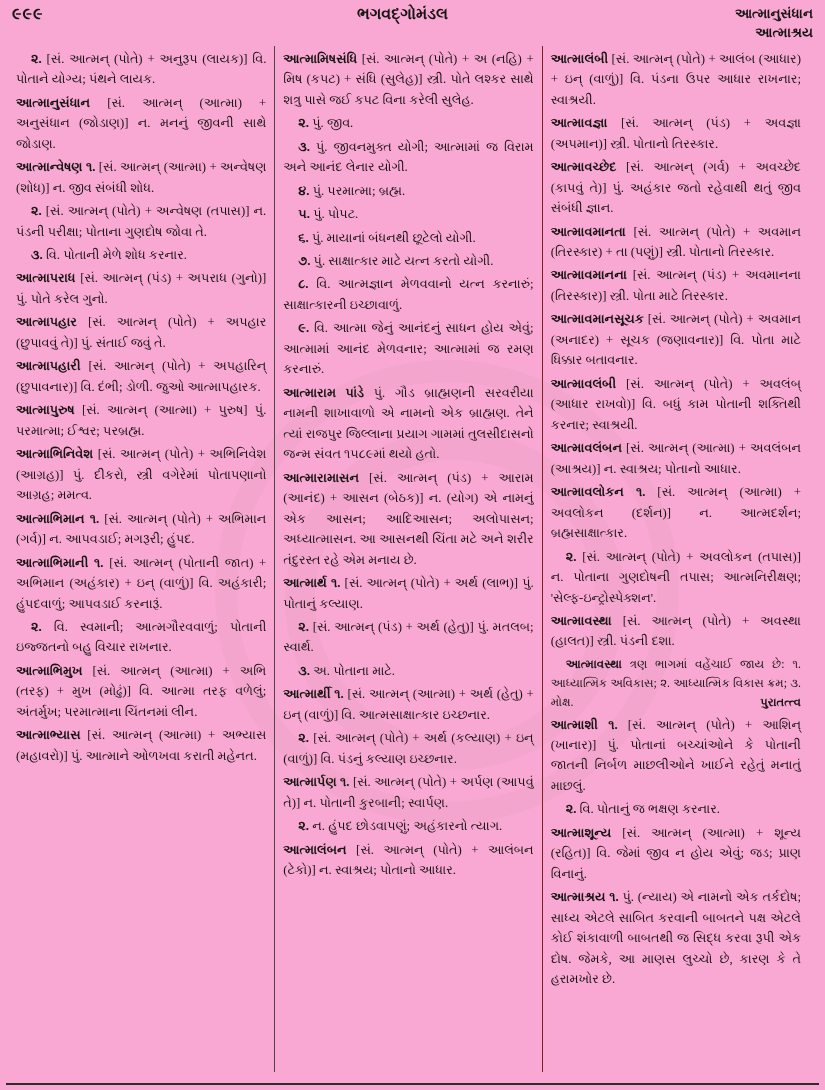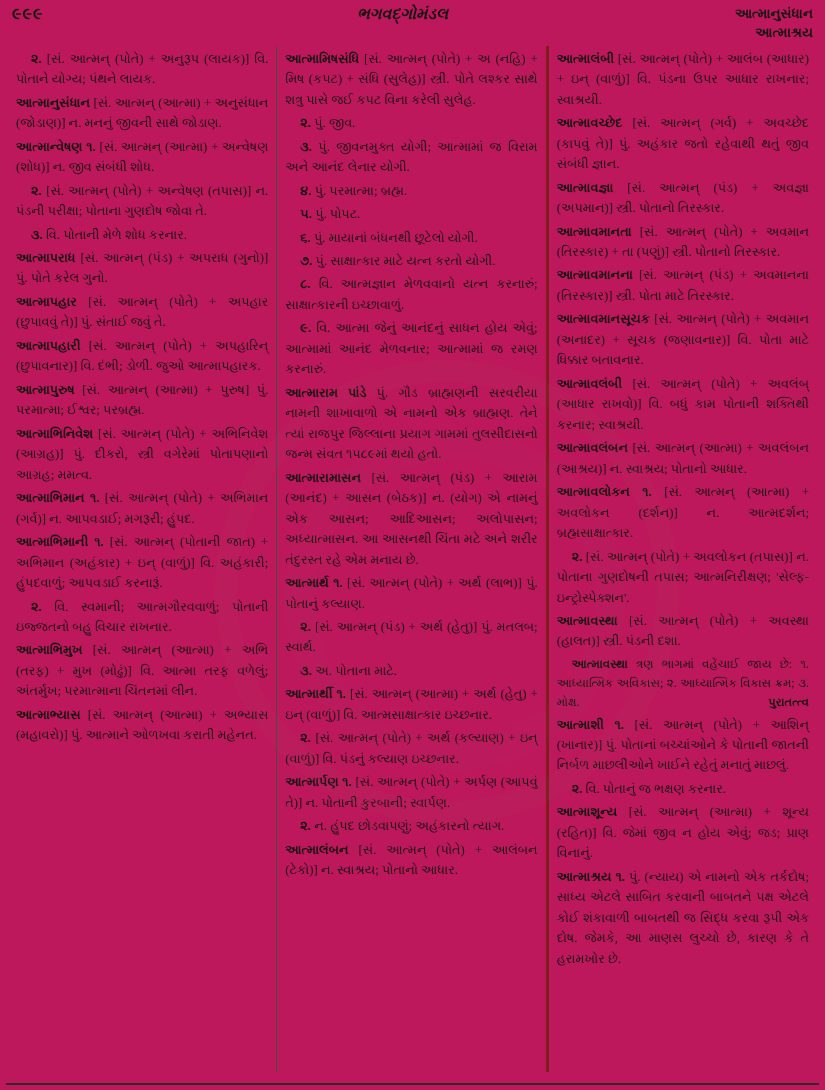--- a/index.html
+++ b/index.html
@@ -2,32 +2,32 @@
 <html><head>
 <meta charset="utf-8">
 <style>
   html,body{margin:0;padding:0;}
   body{
     width:825px;height:1090px;
     background:#fcfbf8;
     font-family:"Liberation Serif","DejaVu Serif",serif;
     color:#171511;
   }
-  .page{position:relative;width:825px;height:1090px;overflow:hidden;background:#be185d;}
+  .page{position:relative;width:825px;height:1090px;overflow:hidden;background:#f9a8d4;}
   .wm{position:absolute;border-radius:50%;pointer-events:none;}
   .wm1{left:215px;top:360px;width:420px;height:420px;border:22px solid rgba(140,125,95,0.055);}
   .wm2{left:285px;top:430px;width:280px;height:280px;border:30px solid rgba(140,125,95,0.045);}
   .header{display:flex;align-items:flex-start;padding:5px 12px 1px 12px;font-weight:bold;}
   .pageno{width:130px;font-size:16px;letter-spacing:1px;}
-  .title{flex:1;text-align:center;font-size:16px;font-style:italic;}
+  .title{flex:1;text-align:center;font-size:16px;}
   .corner{width:150px;text-align:right;font-size:13.5px;line-height:1.4;font-weight:bold;}
   .corner div{white-space:nowrap;}
-  .columns{display:flex;height:1026px;margin:2px 8px 0 8px;}
+  .columns{display:flex;height:1026px;margin:2px 16px 0 8px;}
   .col{flex:1;padding:0 8px;overflow:hidden;font-size:12.8px;line-height:1.6;text-align:justify;}
-  .col-mid{border-left:1px solid #4d483f;border-right:3px solid #7f1d1d;}
+  .col-mid{border-left:1px solid #4d483f;border-right:1px solid #7f1d1d;}
   .para{margin:3px 0;}
   .sense{text-indent:15px;}
   .hw{font-weight:bold;}
   .note{font-size:11.8px;text-indent:15px;}
   .src{float:right;font-weight:bold;font-size:11.5px;}
   .footrule{position:absolute;left:6px;right:6px;bottom:5px;border-top:2px solid #2e2a24;}
 </style>
 </head>
 <body>
 
@@ -78,22 +78,22 @@
         <p class="para sense"><b class="hw">૨.</b> [સં. આત્મન્ (પંડ) + અર્થ (હેતુ)] પું. મતલબ; સ્વાર્થ.</p>
         <p class="para sense"><b class="hw">૩.</b> અ. પોતાના માટે.</p>
         <p class="para"><b class="hw">આત્માર્થી ૧.</b> [સં. આત્મન્ (આત્મા) + અર્થ (હેતુ) + ઇન્ (વાળું)] વિ. આત્મસાક્ષાત્કાર ઇચ્છનાર.</p>
         <p class="para sense"><b class="hw">૨.</b> [સં. આત્મન્ (પોતે) + અર્થ (કલ્યાણ) + ઇન્ (વાળું)] વિ. પંડનું કલ્યાણ ઇચ્છનાર.</p>
         <p class="para"><b class="hw">આત્માર્પણ ૧.</b> [સં. આત્મન્ (પોતે) + અર્પણ (આપવું તે)] ન. પોતાની કુરબાની; સ્વાર્પણ.</p>
         <p class="para sense"><b class="hw">૨.</b> ન. હુંપદ છોડવાપણું; અહંકારનો ત્યાગ.</p>
         <p class="para"><b class="hw">આત્માલંબન</b> [સં. આત્મન્ (પોતે) + આલંબન (ટેકો)] ન. સ્વાશ્રય; પોતાનો આધાર.</p>
       </div>
     <div class="col">
         <p class="para"><b class="hw">આત્માલંબી</b> [સં. આત્મન્ (પોતે) + આલંબ (આધાર) + ઇન્ (વાળું)] વિ. પંડના ઉપર આધાર રાખનાર; સ્વાશ્રયી.</p>
+        <p class="para"><b class="hw">આત્માવજ્ઞા</b> [સં. આત્મન્ (પંડ) + અવજ્ઞા (અપમાન)] સ્ત્રી. પોતાનો તિરસ્કાર.</p>
         <p class="para"><b class="hw">આત્માવચ્છેદ</b> [સં. આત્મન્ (ગર્વ) + અવચ્છેદ (કાપવું તે)] પું. અહંકાર જતો રહેવાથી થતું જીવ સંબંધી જ્ઞાન.</p>
-        <p class="para"><b class="hw">આત્માવજ્ઞા</b> [સં. આત્મન્ (પંડ) + અવજ્ઞા (અપમાન)] સ્ત્રી. પોતાનો તિરસ્કાર.</p>
         <p class="para"><b class="hw">આત્માવમાનતા</b> [સં. આત્મન્ (પોતે) + અવમાન (તિરસ્કાર) + તા (પણું)] સ્ત્રી. પોતાનો તિરસ્કાર.</p>
         <p class="para"><b class="hw">આત્માવમાનના</b> [સં. આત્મન્ (પંડ) + અવમાનના (તિરસ્કાર)] સ્ત્રી. પોતા માટે તિરસ્કાર.</p>
         <p class="para"><b class="hw">આત્માવમાનસૂચક</b> [સં. આત્મન્ (પોતે) + અવમાન (અનાદર) + સૂચક (જણાવનાર)] વિ. પોતા માટે ધિક્કાર બતાવનાર.</p>
         <p class="para"><b class="hw">આત્માવલંબી</b> [સં. આત્મન્ (પોતે) + અવલંબ્ (આધાર રાખવો)] વિ. બધું કામ પોતાની શક્તિથી કરનાર; સ્વાશ્રયી.</p>
         <p class="para"><b class="hw">આત્માવલંબન</b> [સં. આત્મન્ (આત્મા) + અવલંબન (આશ્રય)] ન. સ્વાશ્રય; પોતાનો આધાર.</p>
         <p class="para"><b class="hw">આત્માવલોકન ૧.</b> [સં. આત્મન્ (આત્મા) + અવલોકન (દર્શન)] ન. આત્મદર્શન; બ્રહ્મસાક્ષાત્કાર.</p>
         <p class="para sense"><b class="hw">૨.</b> [સં. આત્મન્ (પોતે) + અવલોકન (તપાસ)] ન. પોતાના ગુણદોષની તપાસ; આત્મનિરીક્ષણ; 'સેલ્ફ-ઇન્ટ્રોસ્પેક્શન'.</p>
         <p class="para"><b class="hw">આત્માવસ્થા</b> [સં. આત્મન્ (પોતે) + અવસ્થા (હાલત)] સ્ત્રી. પંડની દશા.</p>
         <p class="para note"><b class="hw">આત્માવસ્થા</b> ત્રણ ભાગમાં વહેંચાઈ જાય છે: ૧. આધ્યાત્મિક અવિકાસ; ૨. આધ્યાત્મિક વિકાસ ક્રમ; ૩. મોક્ષ.<span class="src">પુરાતત્ત્વ</span></p>
         <p class="para"><b class="hw">આત્માશી ૧.</b> [સં. આત્મન્ (પોતે) + આશિન્ (ખાનાર)] પું. પોતાનાં બચ્ચાંઓને કે પોતાની જાતની નિર્બળ માછલીઓને ખાઈને રહેતું મનાતું માછલું.</p>

